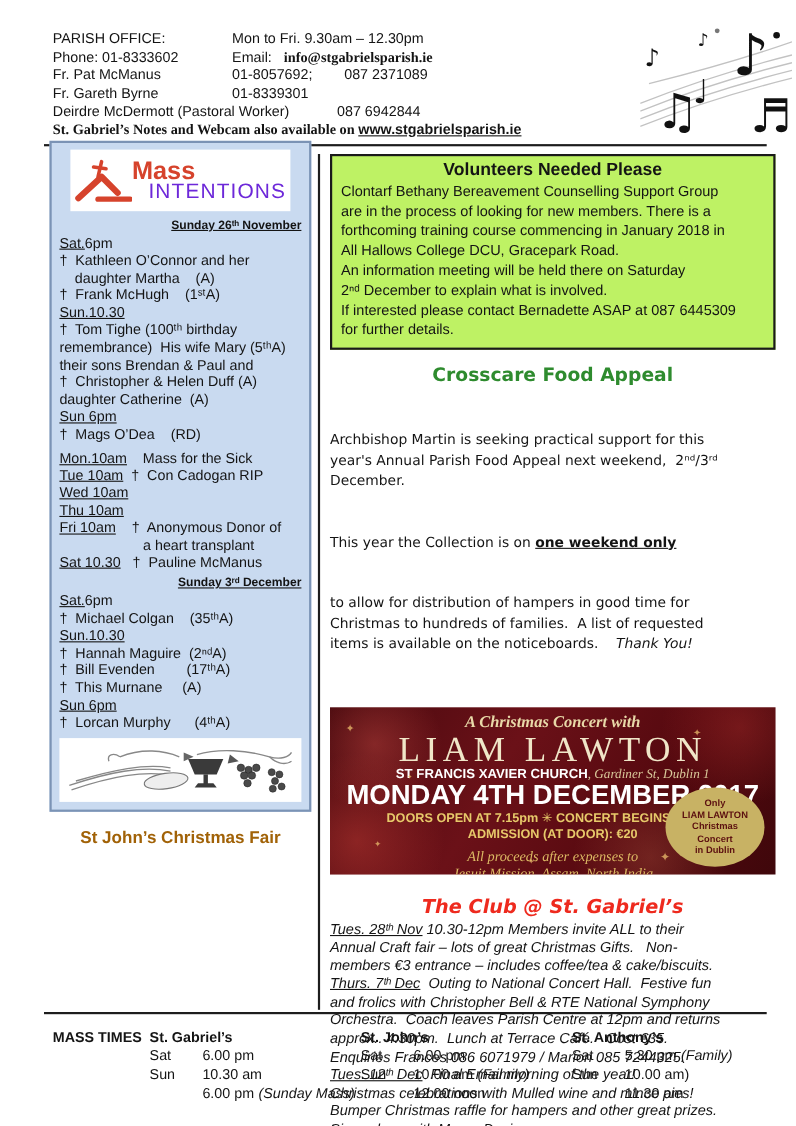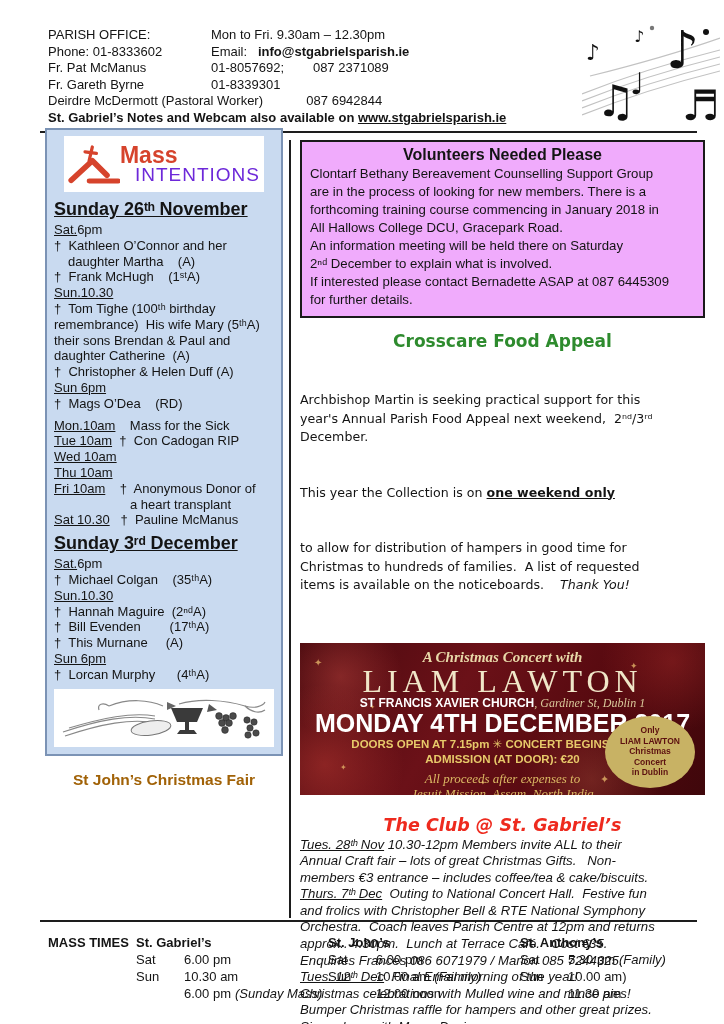--- a/index.html
+++ b/index.html
@@ -2,52 +2,52 @@
 <html><head>
 <meta charset="utf-8">
 <style>
   html,body{margin:0;padding:0;background:#e8e8e8;}
   .page{position:relative;width:724px;height:1024px;background:#ffffff;margin:0 auto;
         font-family:"Liberation Sans","DejaVu Sans",sans-serif;color:#141414;overflow:hidden;}
 
   
   .hdr{position:absolute;top:27px;left:48px;width:600px;font-size:13px;line-height:16.5px;}
   .hdr-grid{display:grid;grid-template-columns:163px auto;}
-  .b{font-weight:bold;}
+  .b{font-weight:bold;font-family:Liberation Serif, serif;}
   .hdr-link{font-weight:bold;text-decoration:underline;color:#141414;}
   .hdr-line{white-space:pre-wrap;}
   .music{position:absolute;top:16px;right:4px;}
 
   .hline{position:absolute;left:40px;width:657px;height:0;border-top:2px solid #1d1d1d;}
   .hline.top{top:131px;}
   .hline.bottom{top:920px;}
   .vline{position:absolute;left:289px;top:140px;width:2px;height:778px;background:#1d1d1d;}
 
   
   .leftcol{position:absolute;left:45px;top:128px;width:238px;}
   .mi-box{border:2px solid #7b93b5;background:#c9daf0;padding:5px 7px 7px;box-sizing:border-box;}
   .mi-logo{background:#fff;display:flex;align-items:center;margin:1px 10px 7px;padding:2px 4px;height:52px;}
   .logo-text{display:flex;flex-direction:column;}
   .logo-l1{color:#d6432c;font-weight:bold;font-size:23px;line-height:20px;}
   .logo-l2{color:#6d28d9;font-size:19px;letter-spacing:1px;line-height:19px;margin-left:15px;font-weight:400;}
-  .mi-head{font-weight:bold;font-size:18px;text-decoration:underline;text-align:left;margin:5px 0 2px;}
+  .mi-head{font-weight:bold;font-size:11px;text-decoration:underline;text-align:right;margin:5px 0 2px;}
   .mi-row{font-size:13px;line-height:15.8px;white-space:pre-wrap;}
   .mi-row.gap{margin-top:6px;}
   .ind1{padding-left:14px;}
   .ind2{padding-left:76px;}
   .u{text-decoration:underline;}
   .chalice{background:#fff;margin-top:6px;height:58px;display:flex;align-items:center;justify-content:center;}
 
   .fair{margin-top:15px;}
   .fair-title{color:#a16207;font-weight:bold;font-size:15.5px;text-align:center;margin:0 0 11px;}
   .fair-body{font-size:13.2px;line-height:18px;white-space:pre-line;}
 
   
   .rightcol{position:absolute;left:300px;top:140px;width:405px;}
-  .vol-box{border:2px solid #1a1a1a;background:#f0abfc;padding:2px 8px 7px;box-sizing:border-box;}
+  .vol-box{border:2px solid #1a1a1a;background:#bef264;padding:2px 8px 7px;box-sizing:border-box;}
   .vol-title{text-align:center;font-weight:bold;font-size:16px;margin:2px 0 1px;}
   .vol-body{font-size:13.2px;line-height:18px;white-space:pre-line;}
 
   .cross{margin-top:13px;font-family:"DejaVu Sans",sans-serif;}
   .cross-title{text-align:center;color:#2e8b2e;font-weight:bold;font-size:17px;margin:0 0 3px;}
   .cross-body{font-size:12.6px;line-height:18.5px;white-space:pre-wrap;}
   .bu{font-weight:bold;text-decoration:underline;}
   .it{font-style:italic;}
 
   .poster{position:relative;margin-top:11px;height:152px;overflow:hidden;text-align:center;color:#efe3c0;
@@ -151,22 +151,22 @@
       <div id="mi-rows">
           <div class="mi-head">Sunday 26ᵗʰ November</div>
           <div class="mi-row"><span class="u">Sat.</span><span>6pm</span></div>
           <div class="mi-row"><span>†  Kathleen O’Connor and her</span></div>
           <div class="mi-row ind1"><span>daughter Martha    (A)</span></div>
           <div class="mi-row"><span>†  Frank McHugh    (1ˢᵗA)</span></div>
           <div class="mi-row"><span class="u">Sun.10.30</span></div>
           <div class="mi-row"><span>†  Tom Tighe (100ᵗʰ birthday</span></div>
           <div class="mi-row"><span>remembrance)  His wife Mary (5ᵗʰA)</span></div>
           <div class="mi-row"><span>their sons Brendan &amp; Paul and</span></div>
+          <div class="mi-row"><span>†  Christopher &amp; Helen Duff (A)</span></div>
           <div class="mi-row"><span>daughter Catherine  (A)</span></div>
-          <div class="mi-row"><span>†  Christopher &amp; Helen Duff (A)</span></div>
           <div class="mi-row"><span class="u">Sun 6pm</span></div>
           <div class="mi-row"><span>†  Mags O’Dea    (RD)</span></div>
           <div class="mi-row gap"><span class="u">Mon.10am</span><span>    Mass for the Sick</span></div>
           <div class="mi-row"><span class="u">Tue 10am</span><span>  †  Con Cadogan RIP</span></div>
           <div class="mi-row"><span class="u">Wed 10am</span></div>
           <div class="mi-row"><span class="u">Thu 10am</span></div>
           <div class="mi-row"><span class="u">Fri 10am</span><span>    †  Anonymous Donor of</span></div>
           <div class="mi-row ind2"><span>a heart transplant</span></div>
           <div class="mi-row"><span class="u">Sat 10.30</span><span>   †  Pauline McManus</span></div>
           <div class="mi-head">Sunday 3ʳᵈ December</div>

